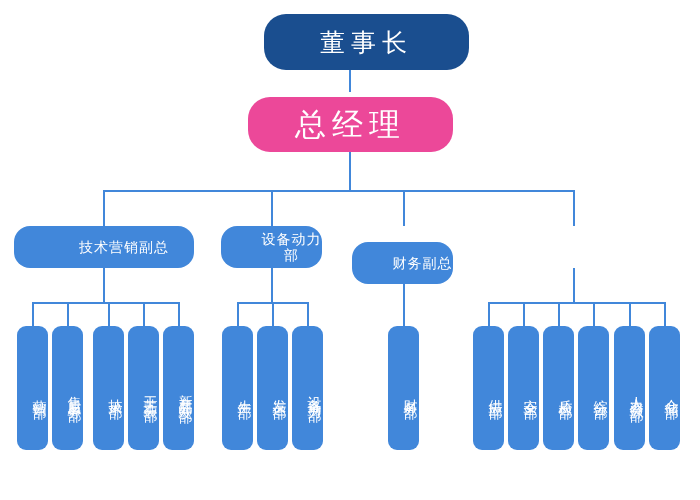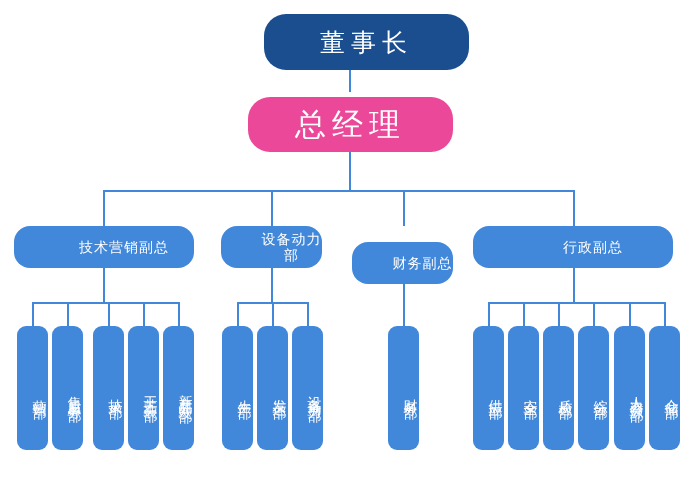--- a/index.html
+++ b/index.html
@@ -105,21 +105,20 @@
   <div class="line v" style="left:629px;top:302px;height:24px;"></div>
   <div class="line v" style="left:664px;top:302px;height:24px;"></div>
 
   <div class="node lvl0" style="left:248px;top:14px;width:205px;height:56px;margin-left:16px;">董事长</div>
 
   <div class="node lvl1" style="left:248px;top:97px;width:205px;height:55px;">总经理</div>
 
   <div class="node lvl2" style="left:14px;top:226px;width:180px;height:42px;">技术营销副总</div>
   <div class="node lvl2" style="left:221px;top:226px;width:101px;height:42px;">设备动力部</div>
   <div class="node lvl2" style="left:352px;top:226px;width:101px;height:42px;margin-top:16px;">财务副总</div>
-  <div class="node lvl2" style="left:473px;top:226px;width:200px;height:42px;">行政副总</div>
 
   <div class="node lvl3" style="left:17px;top:326px;width:31px;height:124px;">营销部</div>
   <div class="node lvl3" style="left:52px;top:326px;width:31px;height:124px;">售后服务部</div>
   <div class="node lvl3" style="left:93px;top:326px;width:31px;height:124px;">技术部</div>
   <div class="node lvl3" style="left:128px;top:326px;width:31px;height:124px;">工艺工装部</div>
   <div class="node lvl3" style="left:163px;top:326px;width:31px;height:124px;">新产品开发部</div>
 
   <div class="node lvl3" style="left:222px;top:326px;width:31px;height:124px;">生产部</div>
   <div class="node lvl3" style="left:257px;top:326px;width:31px;height:124px;">发运部</div>
   <div class="node lvl3" style="left:292px;top:326px;width:31px;height:124px;">设备动力部</div>

